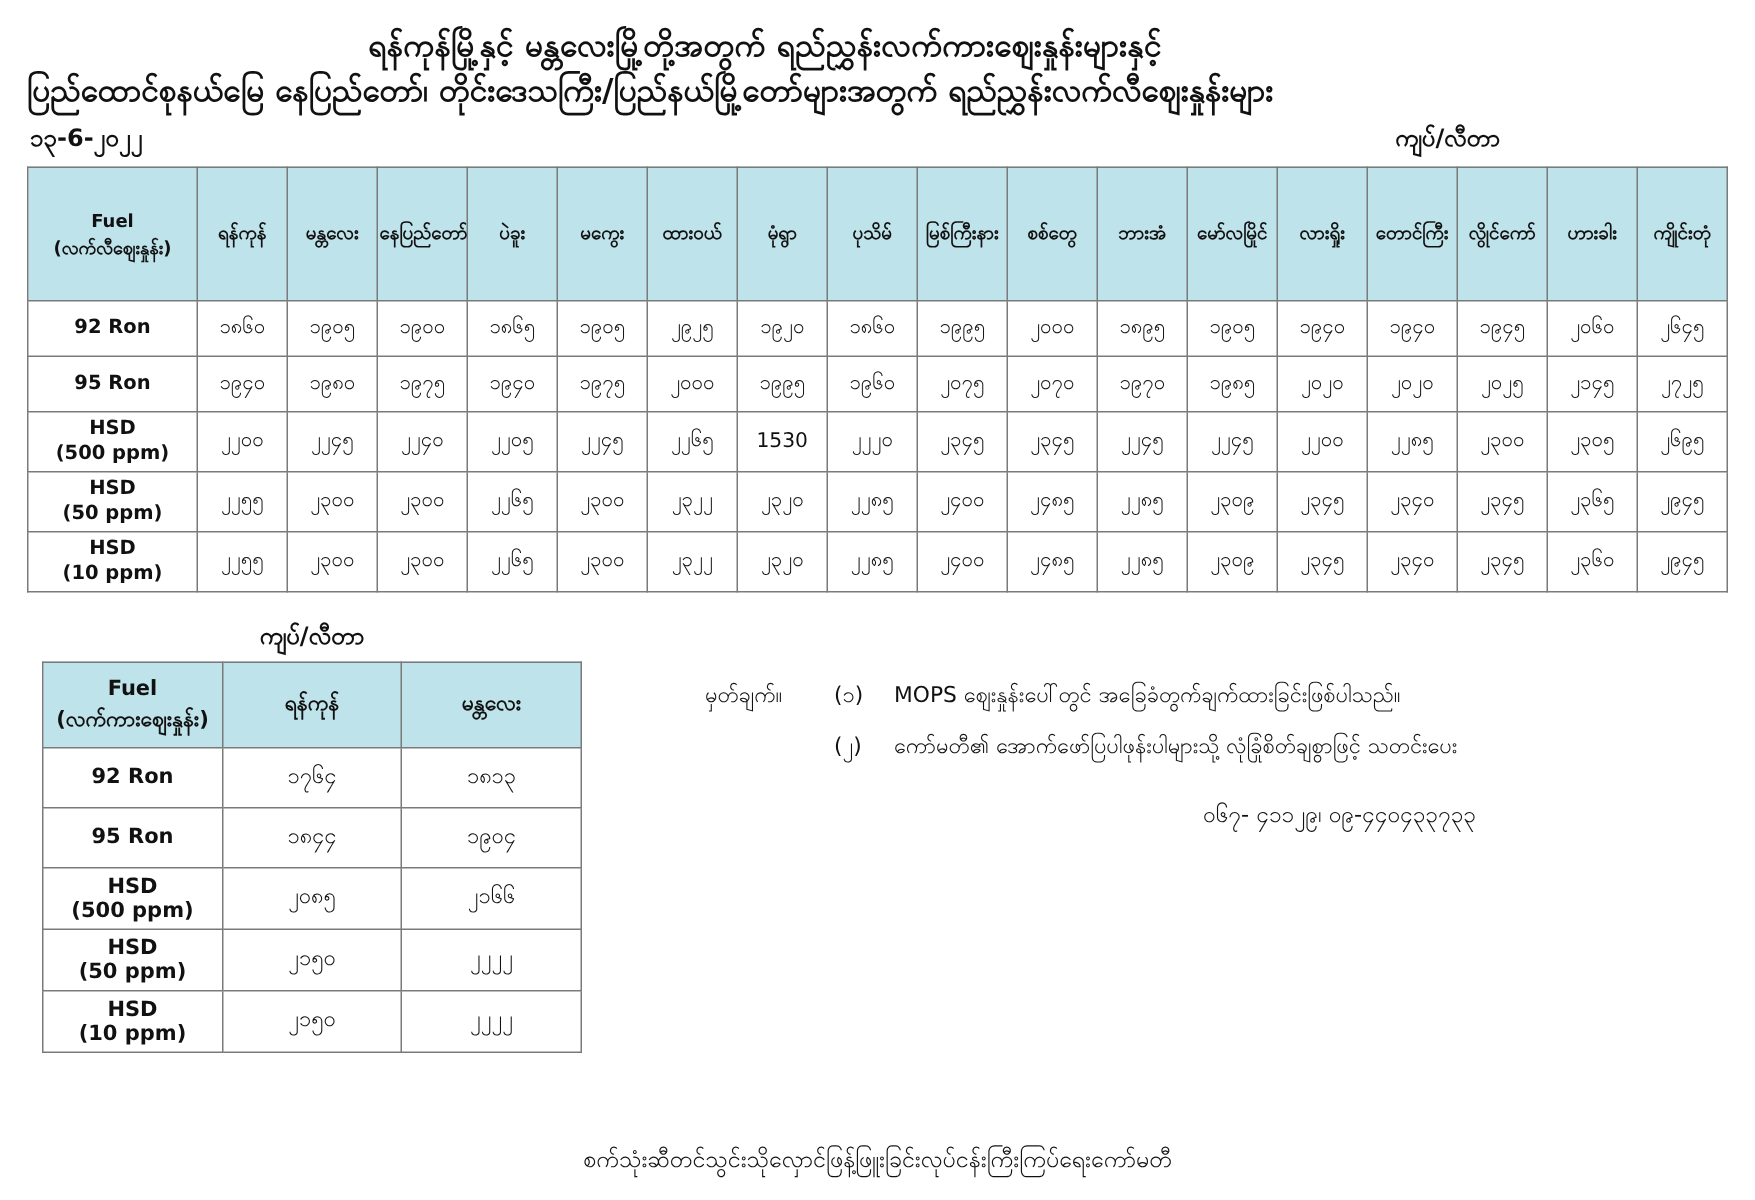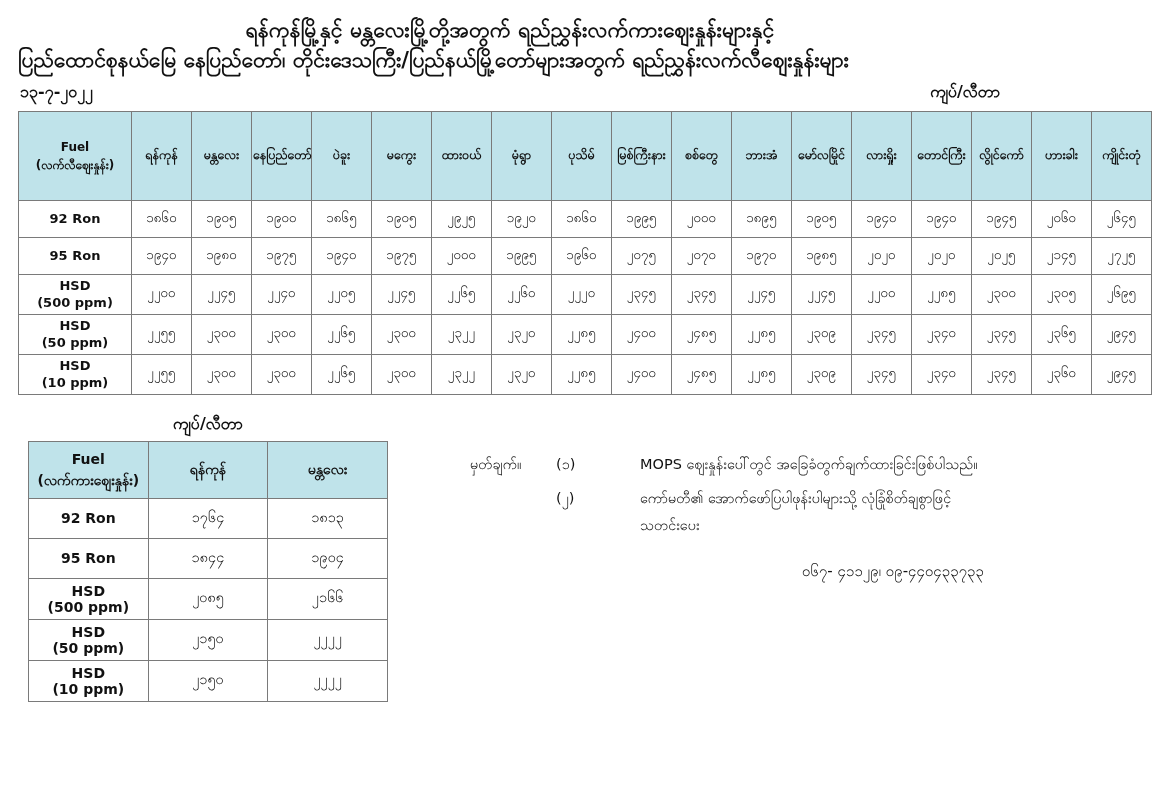--- a/index.html
+++ b/index.html
@@ -144,21 +144,20 @@
     width: 86px;
     flex: 0 0 86px;
     font-weight: normal;
   }
   .note-num {
     width: 40px;
     flex: 0 0 40px;
   }
   .note-text {
     flex: 1;
-    margin-left: 44px;
   }
   .note-row-2 {
     display: flex;
     align-items: flex-start;
     margin-top: 6px;
   }
   .note-row-2 .note-label { visibility: hidden; }
   .phones {
     margin-top: 16px;
     text-align: right;
@@ -178,21 +177,21 @@
 </style>
 </head>
 <body>
 
 <div class="page">
 
   <div class="title">ရန်ကုန်မြို့နှင့် မန္တလေးမြို့တို့အတွက် ရည်ညွှန်းလက်ကားဈေးနှုန်းများနှင့်</div>
   <div class="title-line2">ပြည်ထောင်စုနယ်မြေ နေပြည်တော်၊ တိုင်းဒေသကြီး/ပြည်နယ်မြို့တော်များအတွက် ရည်ညွှန်းလက်လီဈေးနှုန်းများ</div>
 
   <div class="meta-row">
-    <div>၁၃-၇-၂၀၂၂</div>
+    <div>၁၃-6-၂၀၂၂</div>
     <div>ကျပ်/လီတာ</div>
   </div>
 
   <table class="main-table">
     <thead>
       <tr>
         <th class="fuel-head">
           <div>Fuel</div>
           <div>(လက်လီဈေးနှုန်း)</div>
         </th>
@@ -264,21 +263,21 @@
         <td class="rowhead">
           <div>HSD</div>
           <div>(500 ppm)</div>
         </td>
         <td>၂၂၀၀</td>
         <td>၂၂၄၅</td>
         <td>၂၂၄၀</td>
         <td>၂၂၀၅</td>
         <td>၂၂၄၅</td>
         <td>၂၂၆၅</td>
-        <td>၂၂၆၀</td>
+        <td>1530</td>
         <td>၂၂၂၀</td>
         <td>၂၃၄၅</td>
         <td>၂၃၄၅</td>
         <td>၂၂၄၅</td>
         <td>၂၂၄၅</td>
         <td>၂၂၀၀</td>
         <td>၂၂၈၅</td>
         <td>၂၃၀၀</td>
         <td>၂၃၀၅</td>
         <td>၂၆၉၅</td>
@@ -401,14 +400,15 @@
         <div class="note-text">
           <div>ကော်မတီ၏ အောက်ဖော်ပြပါဖုန်းပါများသို့ လုံခြုံစိတ်ချစွာဖြင့် သတင်းပေး</div>
         </div>
       </div>
       <div class="phones">
         <div>၀၆၇- ၄၁၁၂၉၊ ၀၉-၄၄၀၄၃၃၇၃၃</div>
       </div>
     </div>
   </div>
 
+  <div class="footer">စက်သုံးဆီတင်သွင်းသိုလှောင်ဖြန့်ဖြူးခြင်းလုပ်ငန်းကြီးကြပ်ရေးကော်မတီ</div>
 
 </div>
 
 </body></html>

